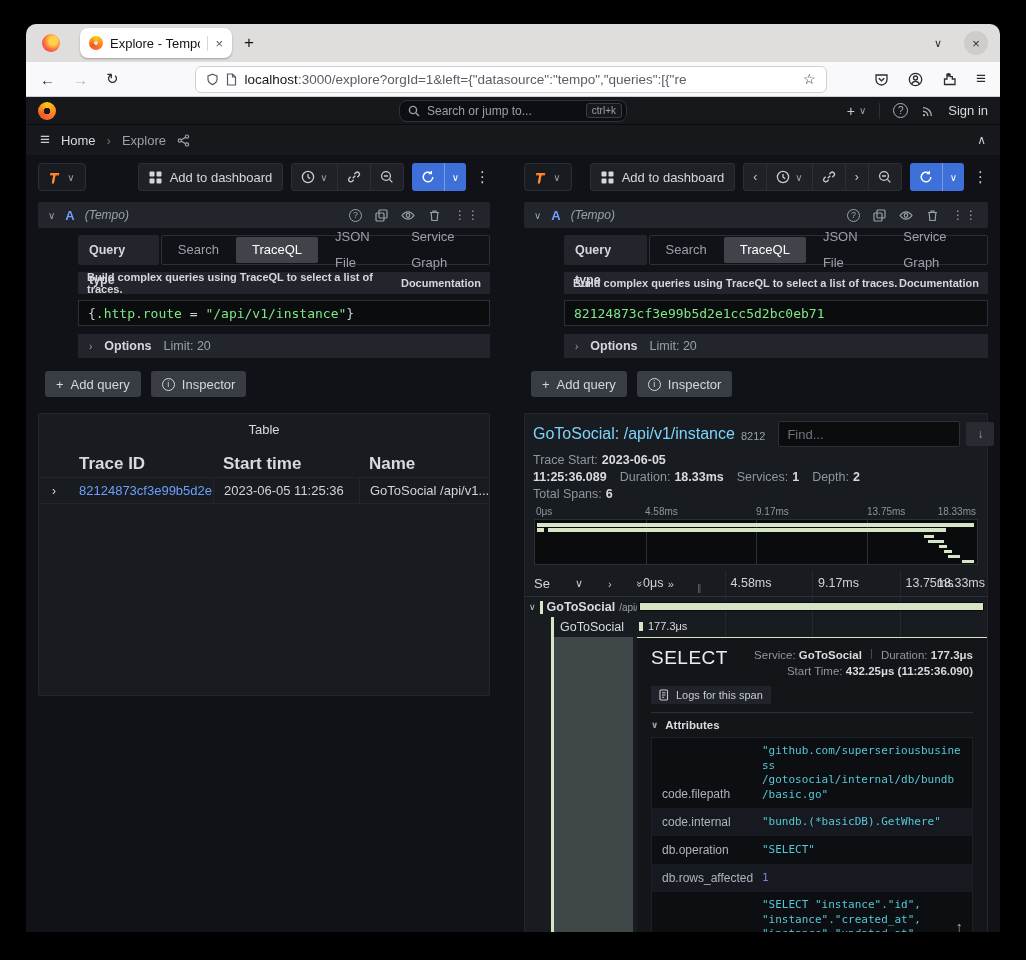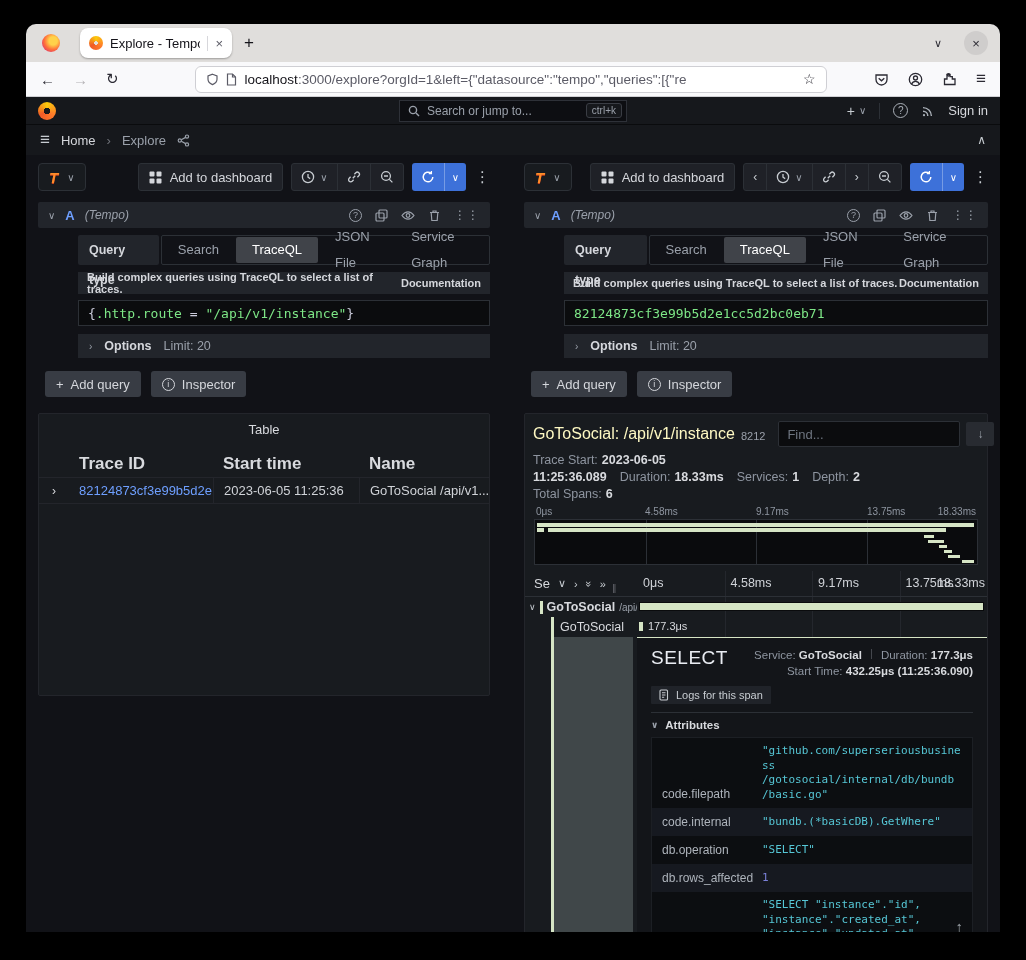--- a/index.html
+++ b/index.html
@@ -43,21 +43,21 @@
   .hamb { font-size:17px; }
 
   
   .gf { height:835px; background:#111217; color:#c7ccd1; font-size:13px; overflow:hidden; }
   .gf-top { height:28px; background:#16181c; display:flex; align-items:center; padding:0 12px;
     position:relative; border-bottom:1px solid #0a0b0d; }
   .gflogo { width:18px; height:18px; border-radius:50%;
     background:radial-gradient(circle at 50% 50%, #16181c 0 24%, transparent 25%),
       conic-gradient(#fbca0a,#ff7c2a,#f05a28,#fbca0a); }
   .gf-search { position:absolute; left:50%; top:50%; transform:translate(-50%,-50%);
-    width:228px; height:22px; background:#0d0e12; border:1px solid #2e3138; border-radius:0;
+    width:228px; height:22px; background:#0d0e12; border:1px solid #2e3138; border-radius:8px;
     display:flex; align-items:center; gap:7px; padding:0 4px 0 8px; font-size:12px; color:#9aa0aa; }
   .gf-search .ph { flex:1; }
   .kbd { border:1px solid #3a3d44; background:#16181c; border-radius:3px; font-size:10px;
     padding:1px 5px; color:#9aa0aa; }
   .gf-top-right { margin-left:auto; display:flex; align-items:center; gap:13px; }
   .plusgrp { display:flex; align-items:center; gap:4px; color:#c7ccd1; }
   .vdiv { width:1px; height:16px; background:#2c3036; }
   .circq { width:15px; height:15px; border:1.4px solid #aab0b8; border-radius:50%;
     display:flex; align-items:center; justify-content:center; font-size:10px; color:#aab0b8; }
   .signin { color:#d5d7dc; font-size:13px; }
@@ -133,21 +133,21 @@
   .texp { padding-left:13px; color:#d8dade; font-size:12px; }
   .tcell { height:100%; display:flex; align-items:center; padding-left:10px; color:#d0d3d8;
     white-space:nowrap; overflow:hidden; }
   .tcell.bl { border-left:1px solid #23252b; }
   .tlink { color:#6e9fff; }
 
   
   .trpanel { margin-top:16px; background:#181b1f; border:1px solid #23252b; border-radius:2px;
     height:600px; display:flex; flex-direction:column; }
   .trhead { display:flex; align-items:center; padding:7px 8px 4px; gap:6px; }
-  .trtitle { font-size:16px; color:#fef9c3; white-space:nowrap; }
+  .trtitle { font-size:16px; color:#7dd3fc; white-space:nowrap; }
   .trid { font-size:11px; color:#9aa0aa; margin-top:3px; }
   .find { width:182px; height:26px; background:#0b0c0e; border:1px solid #2c3036; border-radius:2px;
     color:#c7ccd1; font-size:13px; padding:0 8px; margin-left:7px; outline:none;
     font-family:"Liberation Sans",sans-serif; }
   .find::placeholder { color:#6e7580; }
   .fbtns { margin-left:auto; display:flex; gap:7px; }
   .fbtn { width:28px; height:24px; background:#282b31; border-radius:2px; color:#9aa0aa;
     display:flex; align-items:center; justify-content:center; font-size:12px; }
   .trmeta { padding:1px 8px 0; font-size:12.5px; color:#8e95a0; line-height:17px; }
   .trmeta .mv { color:#d8dade; font-weight:bold; margin-right:13px; }
@@ -157,21 +157,21 @@
   .mmcanvas { margin:0 9px; height:46px; border:1px solid #2c3036; background:#0a0b0d;
     position:relative; overflow:hidden; }
   .mgl { position:absolute; top:0; bottom:0; width:1px; background:#2c3036; }
   .mbar { position:absolute; background:#d6e5c5; }
 
   .tl { margin-top:6px; position:relative; flex:1; display:flex; flex-direction:column; overflow:hidden; }
   .glay { position:absolute; left:112px; right:0; top:0; bottom:0; }
   .gl { position:absolute; top:0; bottom:0; width:1px; background:#24272d; }
   .tlh { display:flex; height:26px; border-bottom:1px solid #2c3036; align-items:center;
     position:relative; z-index:1; flex-shrink:0; }
-  .tlh-left { width:112px; flex-shrink:0; display:flex; align-items:center; gap:8px;
+  .tlh-left { width:112px; flex-shrink:0; display:flex; align-items:center; gap:25px;
     padding-left:9px; font-size:13px; color:#d8dade; }
   .tlh-left .ic { color:#c7ccd1; font-size:11px; }
   .ddown { display:inline-block; transform:rotate(90deg); }
   .rsz { color:#6e7077; font-size:9px; position:relative; top:4px; left:-2px; }
   .tlh-cols { flex:1; position:relative; height:100%; font-size:12.5px; color:#d0d3d8; }
   .tlh-cols span { position:absolute; top:5px; }
   .rows { position:relative; z-index:1; flex:1; display:flex; flex-direction:column; min-height:0; }
   .srow { display:flex; height:20px; align-items:center; flex-shrink:0; }
   .sname { width:112px; flex-shrink:0; display:flex; align-items:center; gap:4px;
     padding-left:4px; height:100%; overflow:hidden; }

